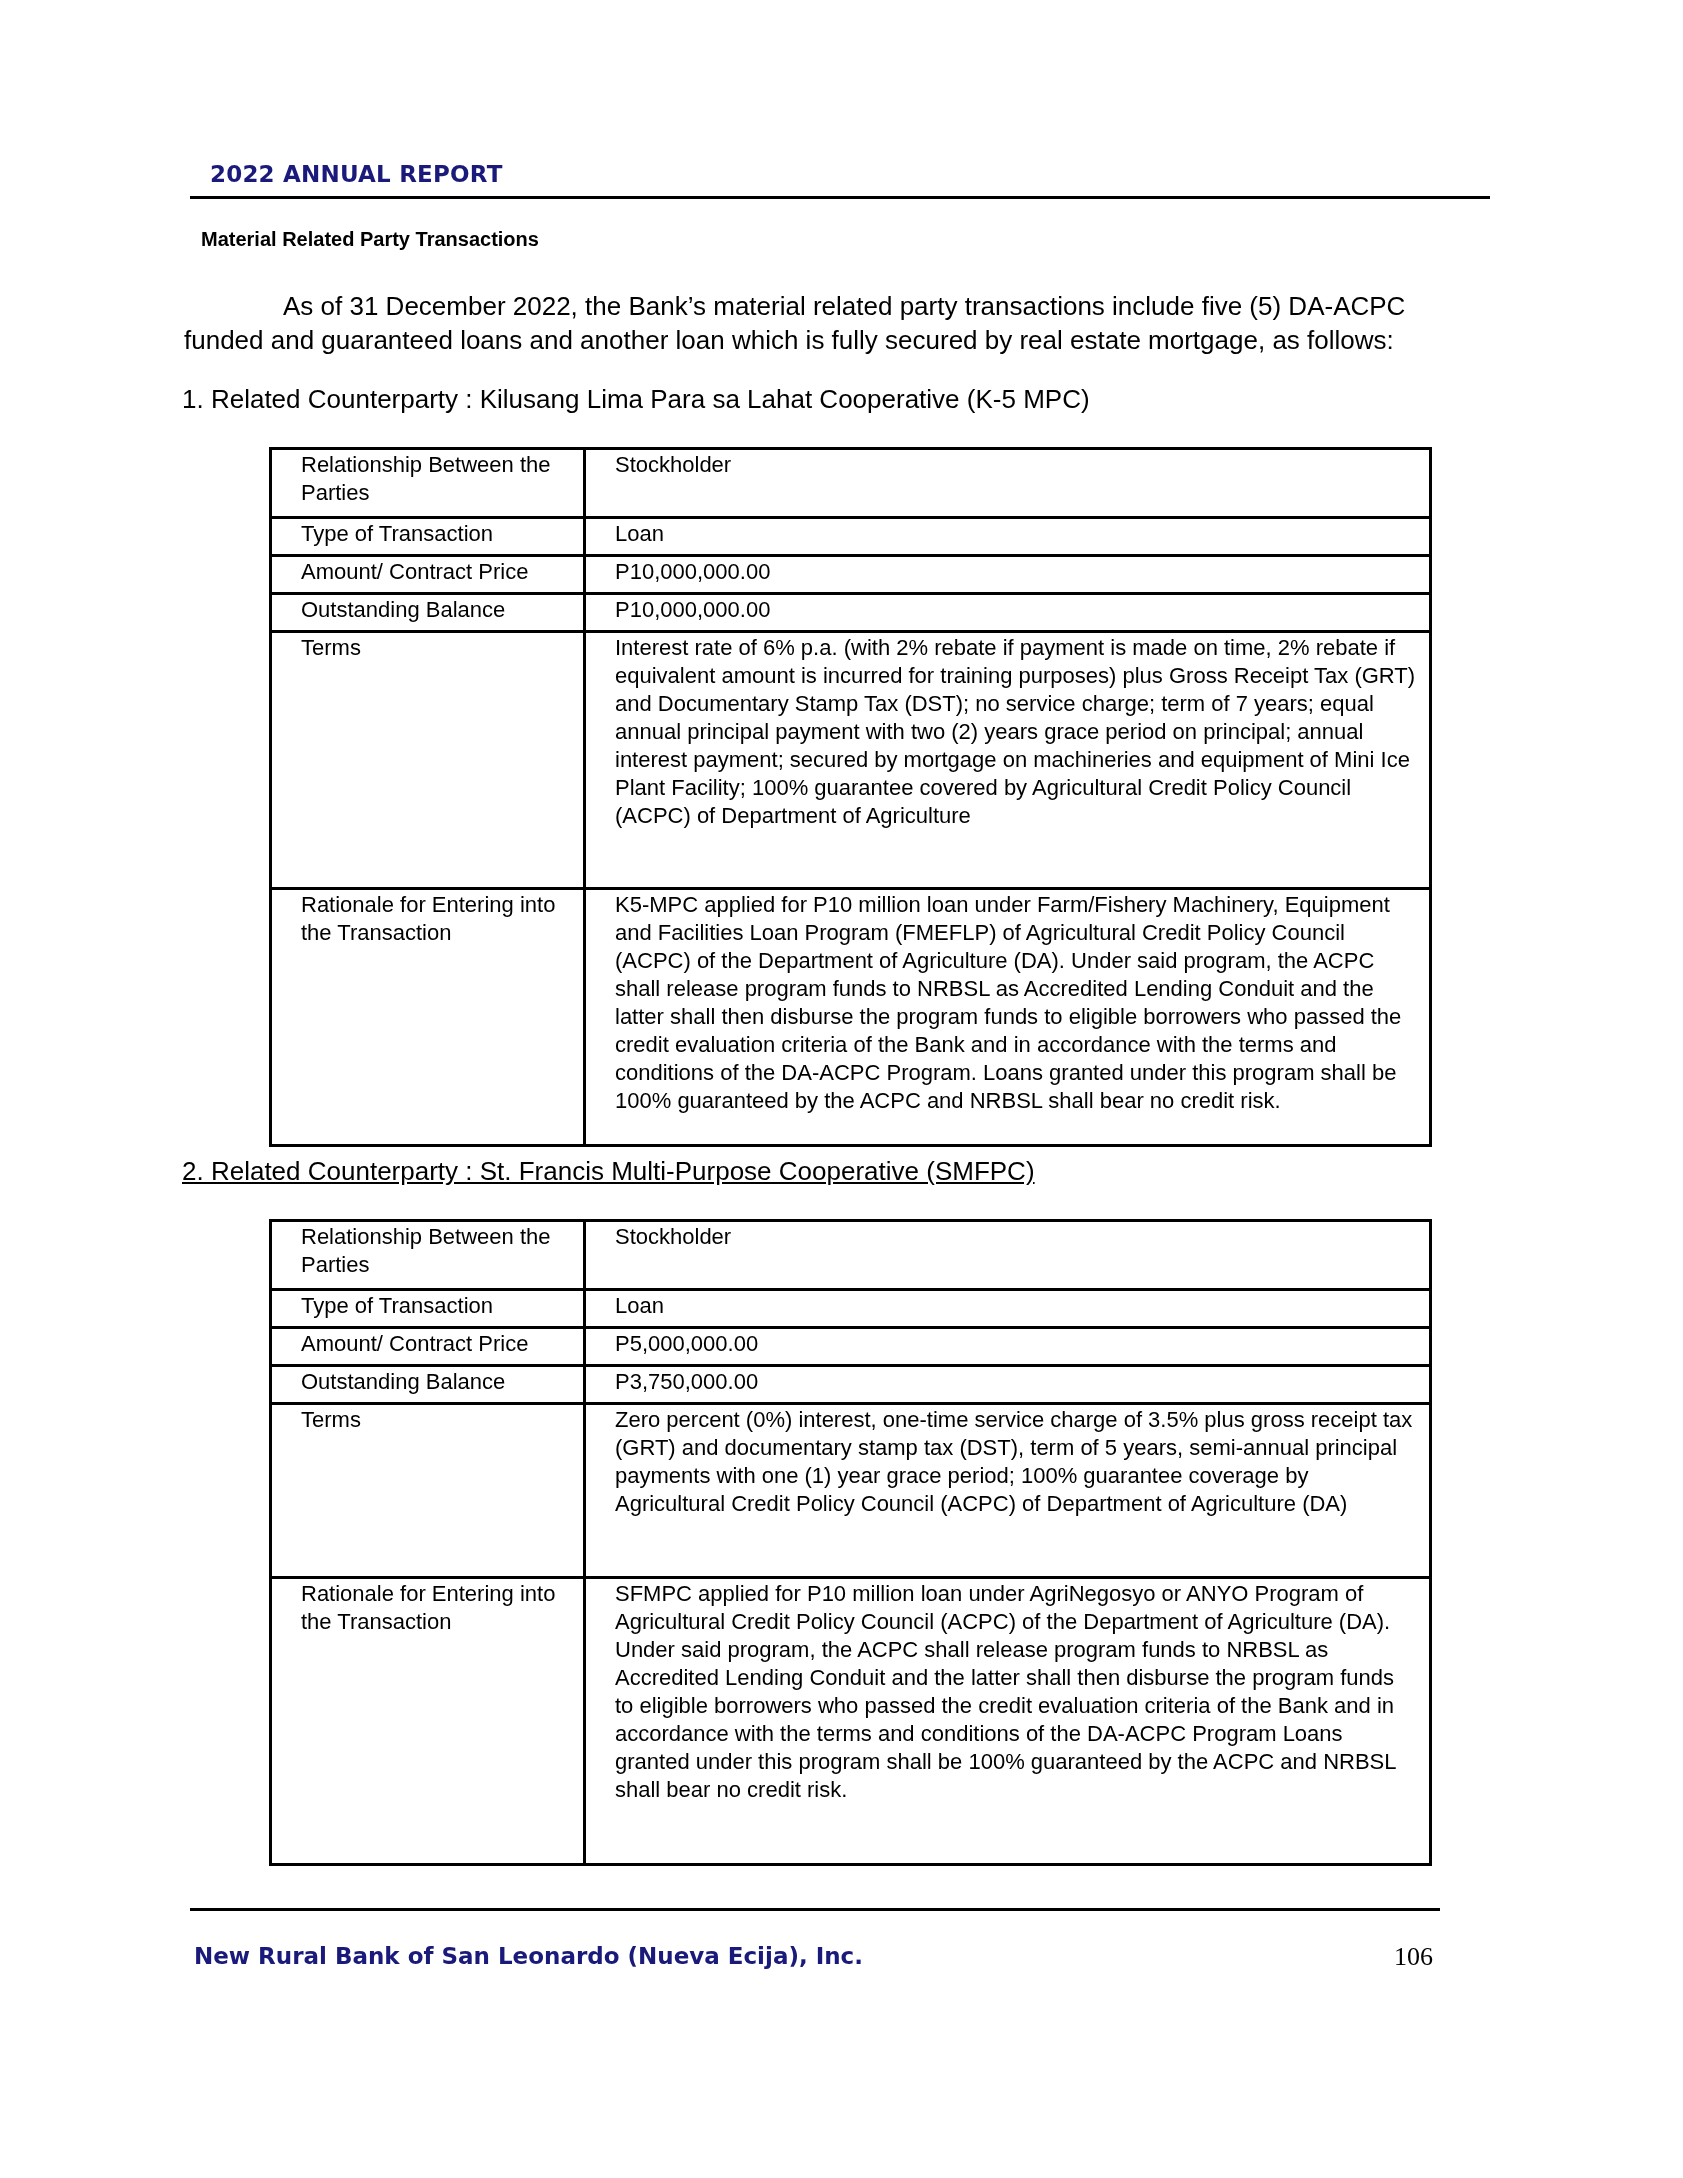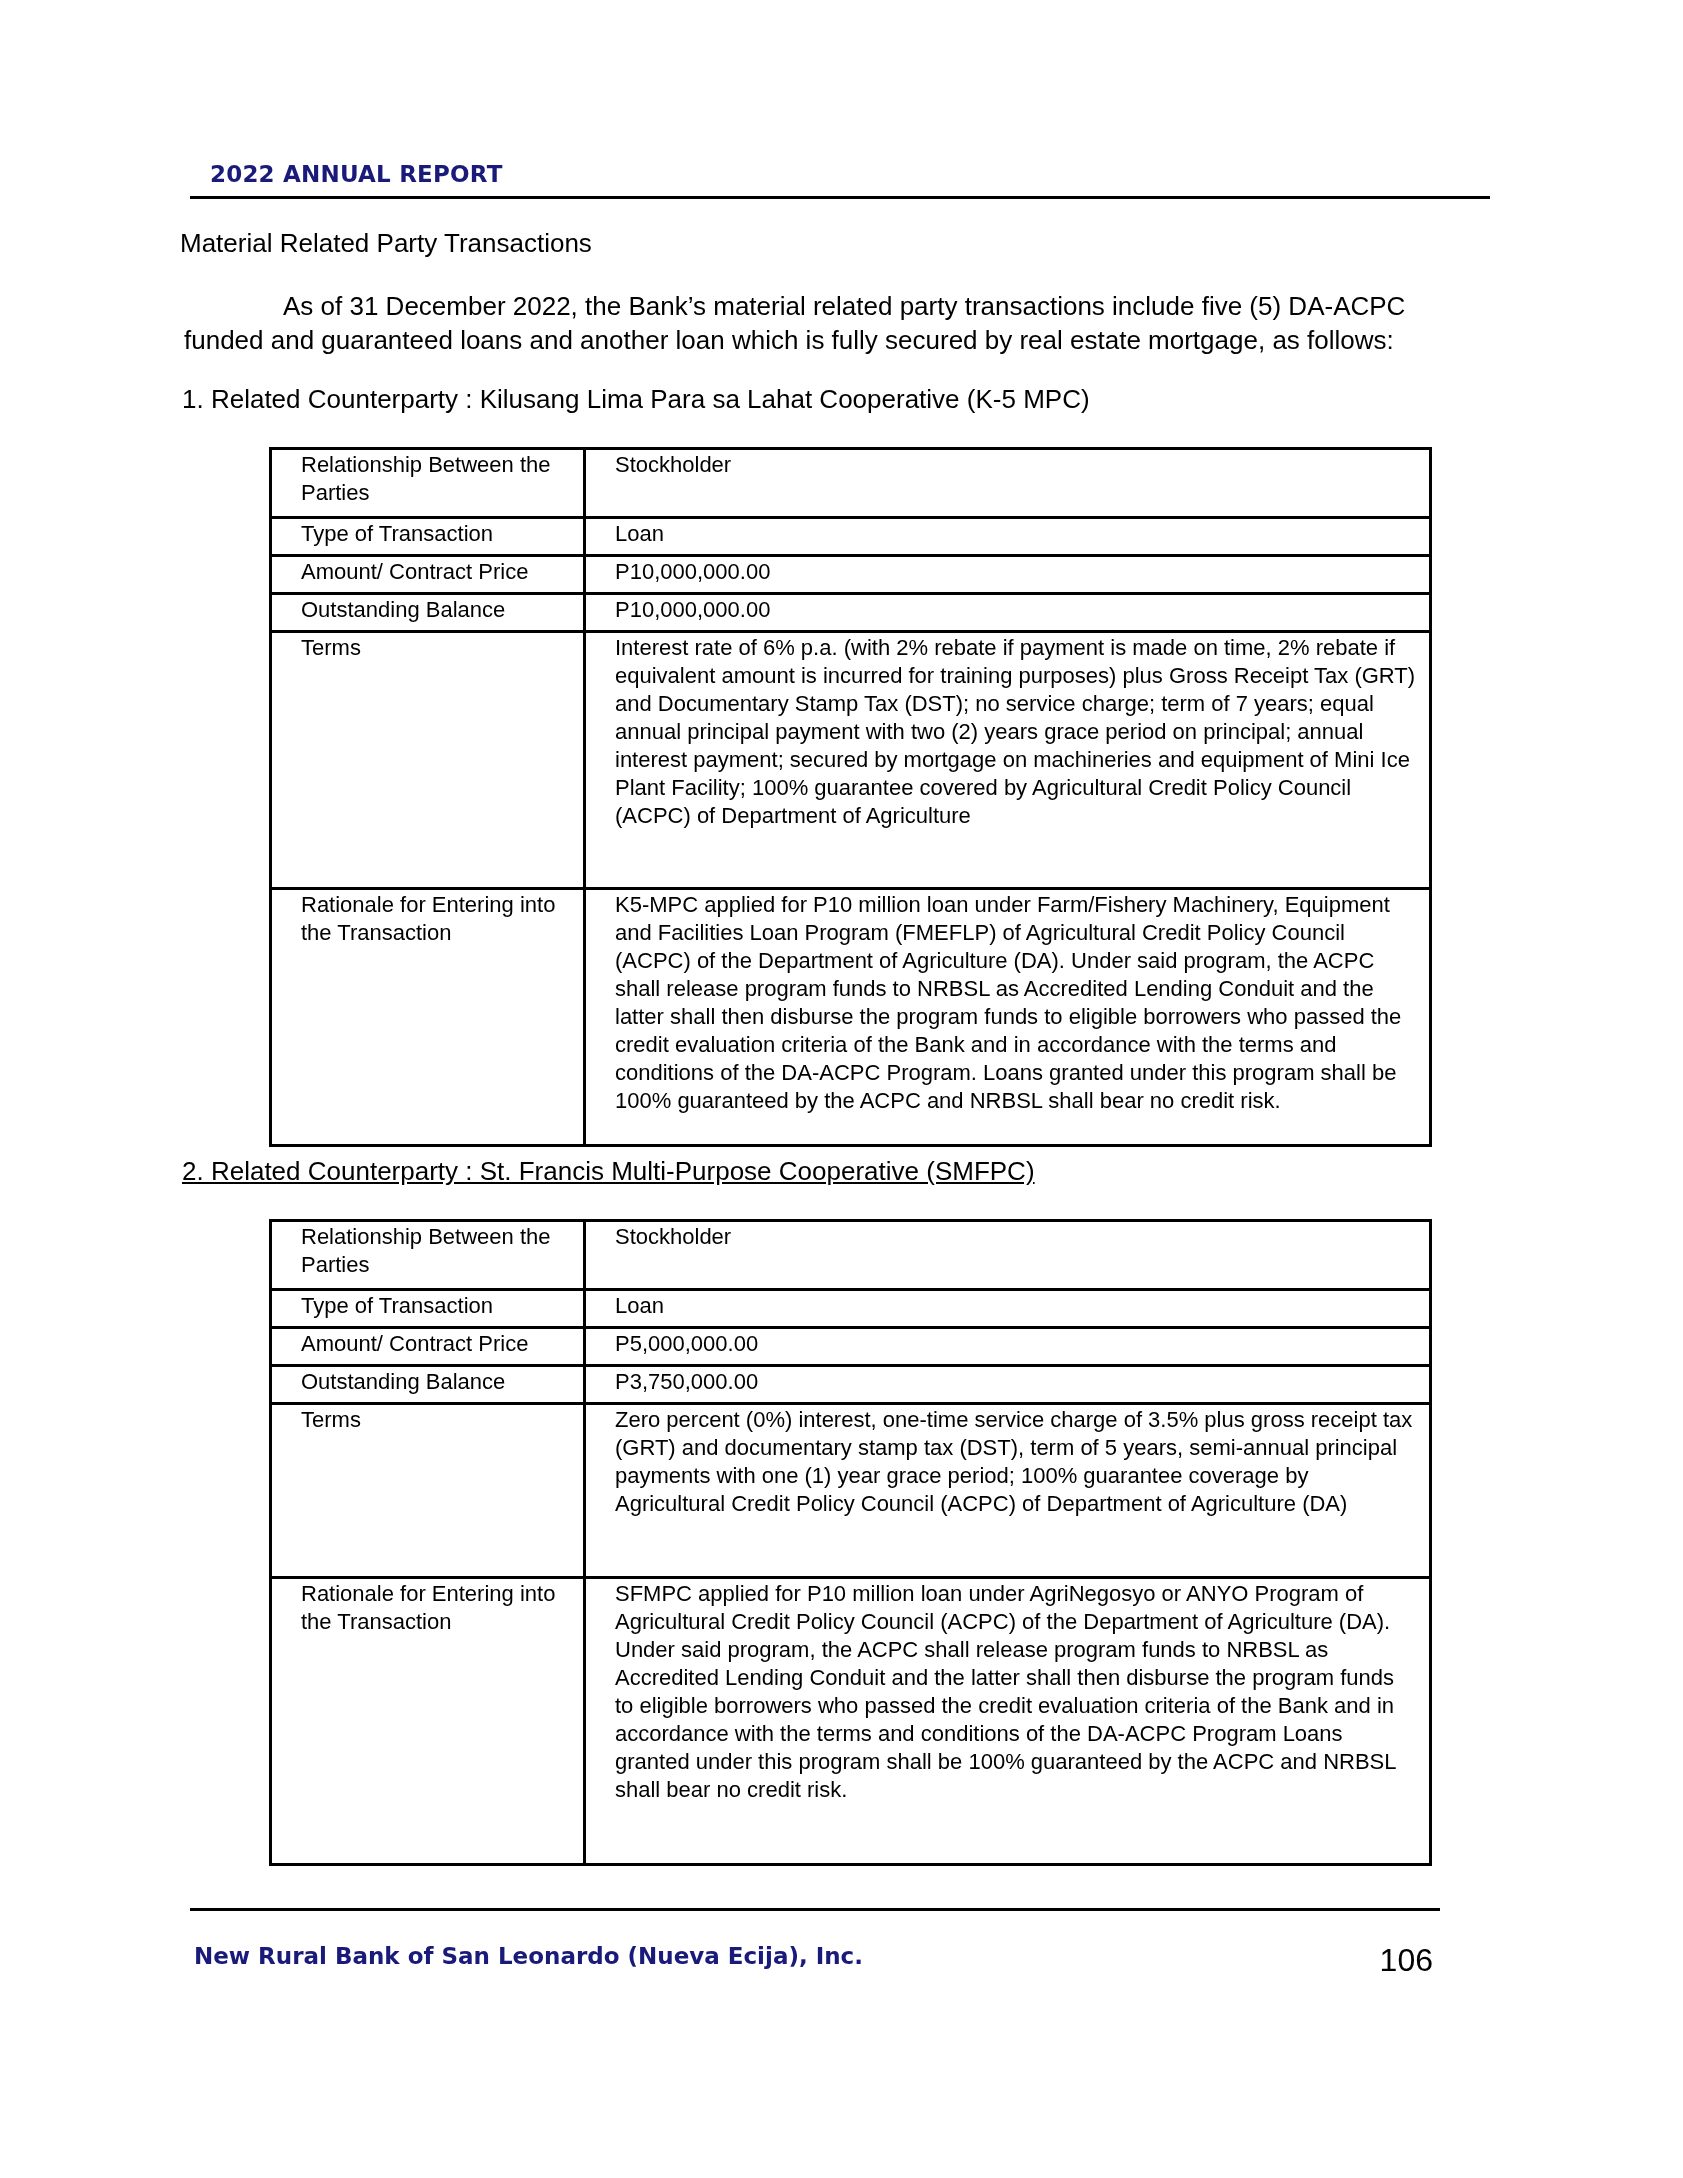--- a/index.html
+++ b/index.html
@@ -2,33 +2,33 @@
 <html><head>
   <meta charset="utf-8">
   <style>
     html, body { margin: 0; padding: 0; background: #ffffff; }
     body { width: 1683px; height: 2178px; position: relative; overflow: hidden;
            font-family: "Liberation Sans", sans-serif; color: #000; }
     .abs { position: absolute; }
     .header-title { left: 210px; top: 161px; font-family: "DejaVu Sans", sans-serif; font-weight: bold;
                     font-size: 23px; color: #1a1a7a; letter-spacing: 0.2px; }
     .header-rule { left: 190px; top: 196px; width: 1300px; height: 3px; background: #000; }
-    .section-heading { left: 180px; top: 228px; font-weight: normal; font-size: 26px; }
+    .section-heading { left: 201px; top: 228px; font-weight: bold; font-size: 20px; }
     .intro { left: 184px; top: 289px; width: 1297px; font-size: 26px; line-height: 34px; }
     .intro .indent { display: inline-block; width: 99px; }
     .counterparty { left: 182px; font-size: 26px; }
     table.rp { position: absolute; left: 269px; width: 1163px; border-collapse: collapse;
                font-size: 22px; line-height: 28px; }
     table.rp td { border: 3px solid #000; vertical-align: top; padding: 1px 12px 6px 29px; }
     table.rp td.label { width: 270px; }
     table.rp td.value { }
     .footer-rule { left: 190px; top: 1908px; width: 1250px; height: 3px; background: #000; }
     .footer-bank { left: 194px; top: 1943px; font-family: "DejaVu Sans", sans-serif; font-weight: bold;
                    font-size: 23px; color: #1a1a7a; }
-    .page-number { right: 250px; top: 1942px; font-family: Liberation Sans, sans-serif; font-size: 32px; color: #000; }
+    .page-number { right: 250px; top: 1942px; font-family: Liberation Serif, serif; font-size: 26px; color: #000; }
   </style>
 </head>
 <body>
 
 <div class="abs header-title">2022 ANNUAL REPORT</div>
 <div class="abs header-rule"></div>
 
 <div class="abs section-heading">Material Related Party Transactions</div>
 <div class="abs intro"><span class="indent"></span><span>As of 31 December 2022, the Bank’s material related party transactions include five (5) DA-ACPC funded and guaranteed loans and another loan which is fully secured by real estate mortgage, as follows:</span></div>
 

